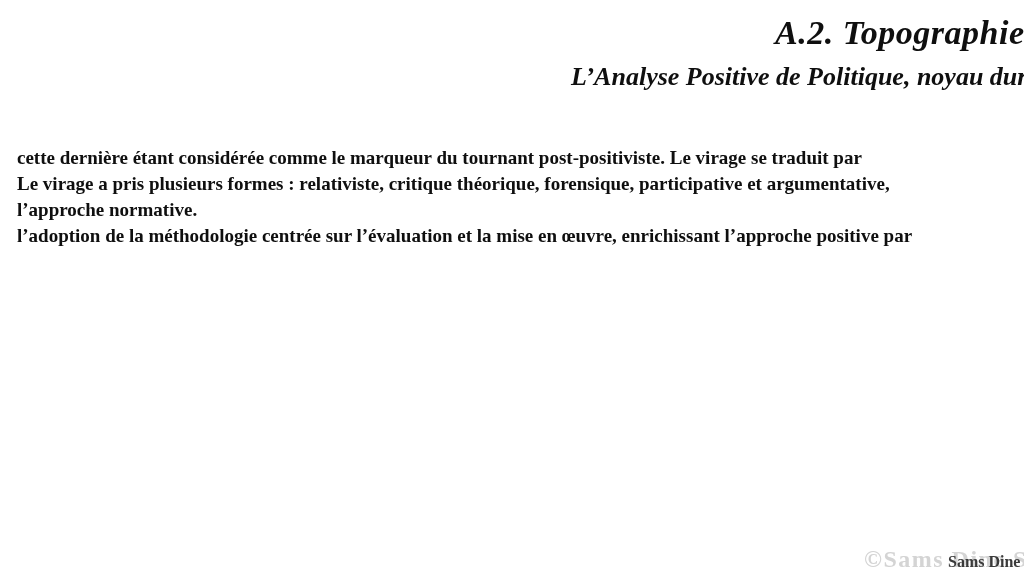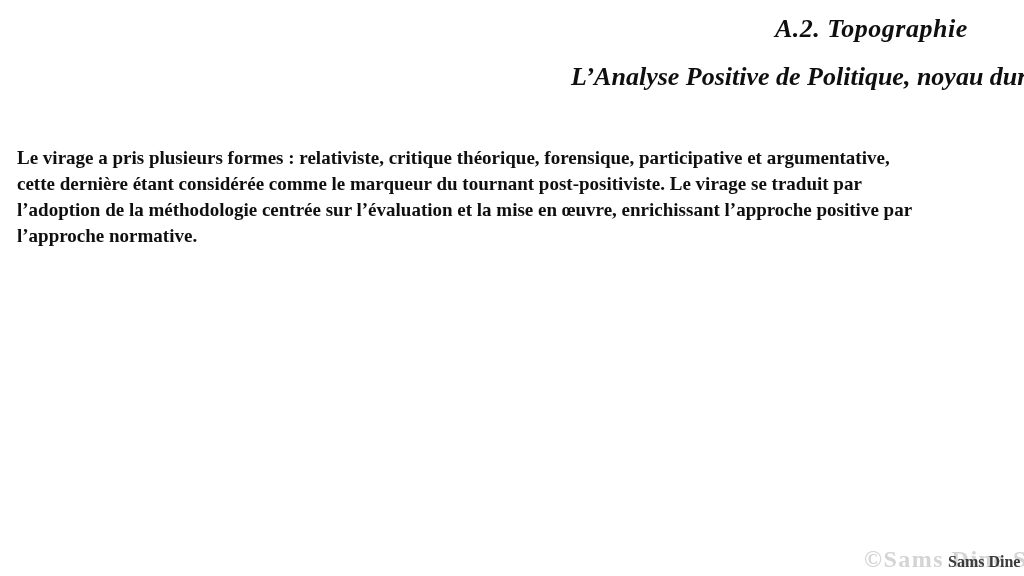--- a/index.html
+++ b/index.html
@@ -15,21 +15,21 @@
     position:relative;
     width:1024px;
     height:576px;
     background:var(--bg);
     overflow:hidden;
   }
   .slide-title{
     position:absolute;
     left:775px;
     top:14px;
-    font-size:26px;
+    font-size:34px;
     font-weight:bold;
     font-style:italic;
     color:var(--ink);
     white-space:nowrap;
     letter-spacing:0.5px;
   }
   .slide-subtitle{
     position:absolute;
     left:571px;
     top:62px;
@@ -83,24 +83,24 @@
 </head>
 <body>
 
 <div class="slide">
 
   <div class="slide-title">A.2. Topographie</div>
 
   <div class="slide-subtitle">L’Analyse Positive de Politique, noyau dur</div>
 
   <div class="body-paragraph">
+    <div class="body-line">cette dernière étant considérée comme le marqueur du tournant post-positiviste. Le virage se traduit par</div>
     <div class="body-line">Le virage a pris plusieurs formes : relativiste, critique théorique, forensique, participative et argumentative,</div>
-    <div class="body-line">cette dernière étant considérée comme le marqueur du tournant post-positiviste. Le virage se traduit par</div>
+    <div class="body-line">l’approche normative.</div>
     <div class="body-line">l’adoption de la méthodologie centrée sur l’évaluation et la mise en œuvre, enrichissant l’approche positive par</div>
-    <div class="body-line">l’approche normative.</div>
   </div>
 
   <div class="watermark">
     <span class="wm-back">©Sams Dine Sy</span>
     <span class="wm-front">Sams Dine Sy</span>
   </div>
 
 </div>
 
 </body></html>

